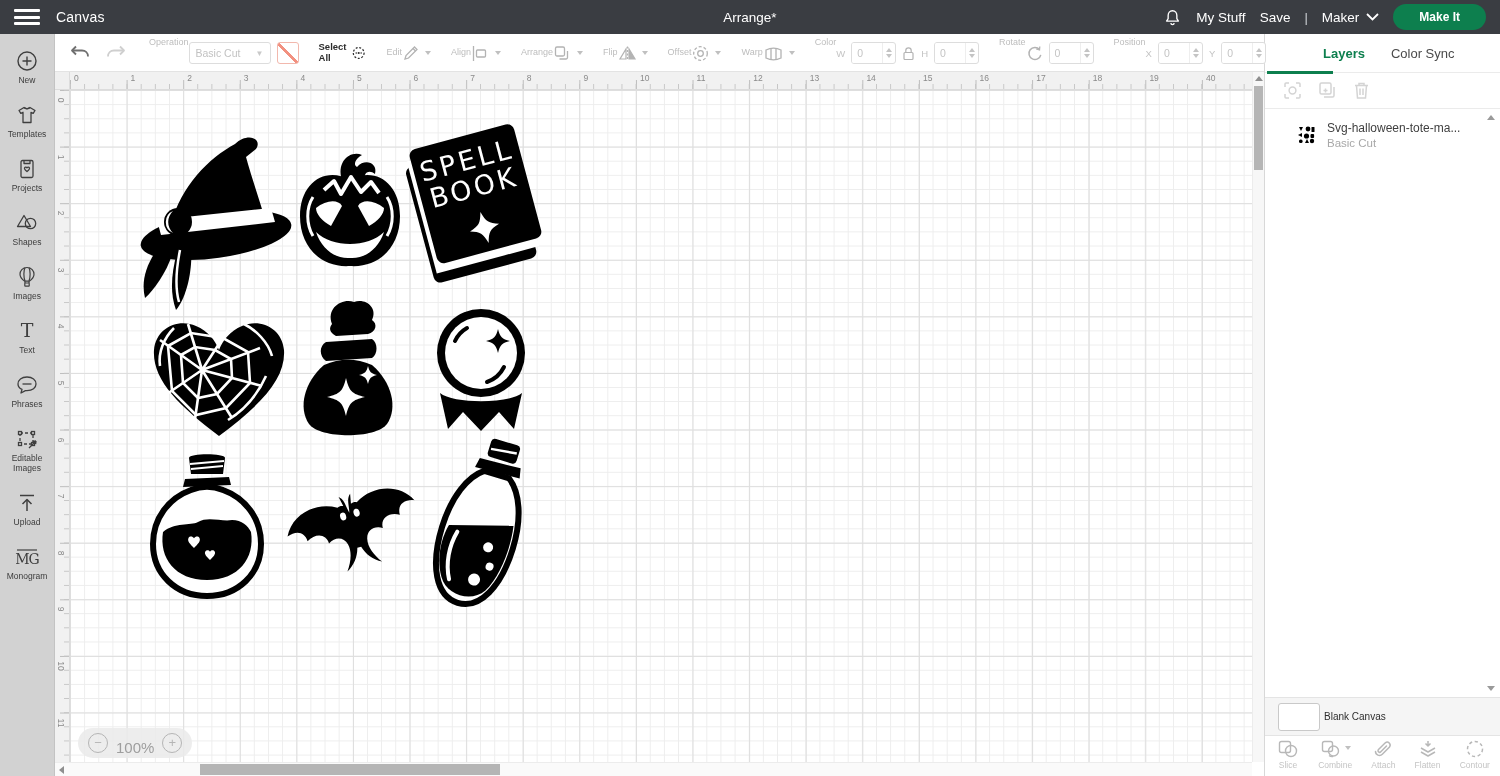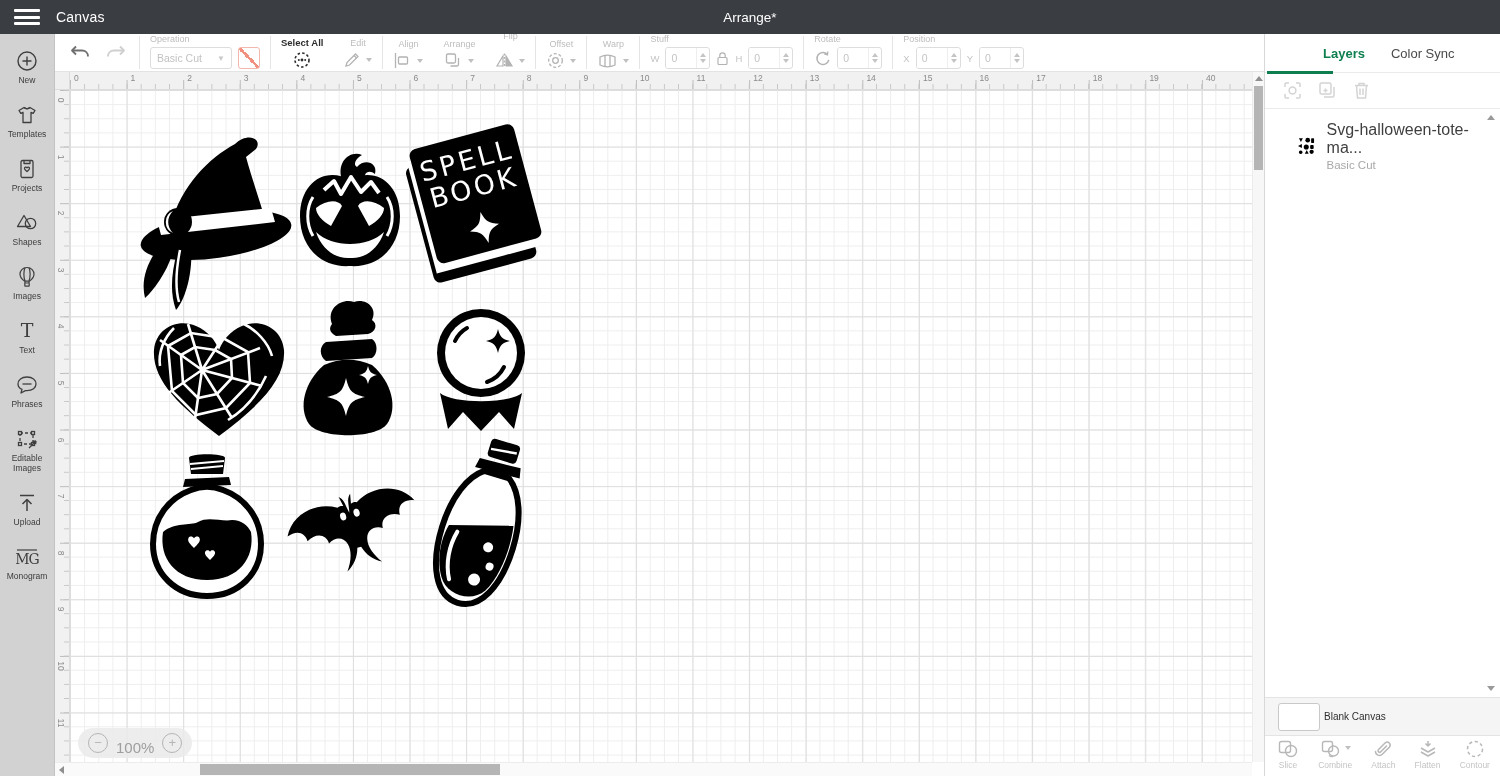--- a/index.html
+++ b/index.html
@@ -20,21 +20,21 @@
 
   
   .sidebar { position:absolute; left:0; top:34px; width:55px; height:742px; background:#d2d2d2; border-right:1px solid #c3c3c3; padding-top:6px; }
   .sb-item { height:54px; display:flex; flex-direction:column; align-items:center; justify-content:center; gap:3px; cursor:pointer; color:#3f3f3f; }
   .sb-item.tall { height:64px; }
   .sb-item .lbl { font-size:8.5px; text-align:center; line-height:1.15; color:#3c3c3c; }
   .sb-item svg { display:block; }
 
   
   .toolbar { position:absolute; left:55px; top:34px; width:1209px; height:38px; background:#fff; border-bottom:1px solid #e3e3e3; display:flex; align-items:stretch; z-index:30; }
-  .tgroup { display:flex; flex-direction:column; align-items:center; justify-content:flex-end; padding:3px 10px 2px; }
+  .tgroup { display:flex; flex-direction:row; align-items:center; justify-content:flex-end; padding:3px 10px 2px; }
   .tlabel { font-size:9px; color:#bdbdbd; margin-bottom:3px; align-self:flex-start; }
   .tlabel.center { align-self:center; }
   .tlabel.dark { color:#2d2d2d; font-weight:bold; font-size:9.5px; }
   .trow { display:flex; align-items:center; gap:6px; }
   .tdivider { width:1px; background:#e5e5e5; margin:2px 0; }
   .undo-redo { display:flex; align-items:center; gap:14px; padding:0 12px 0 14px; }
   .fake-select { width:82px; height:22px; border:1px solid #ddd; border-radius:3px; display:flex; align-items:center; justify-content:space-between; padding:0 6px; font-size:10.5px; color:#c2c2c2; background:#fff; }
   .fake-select .caret { font-size:8px; color:#c9c9c9; }
   .swatch { width:22px; height:22px; border:1px solid #f2b8ad; border-radius:3px; background:linear-gradient(45deg, #fff 45%, #f2907f 45%, #f2907f 55%, #fff 55%); }
   .num-field { display:flex; align-items:center; height:22px; border:1px solid #ddd; border-radius:3px; overflow:hidden; background:#fff; }
@@ -75,21 +75,21 @@
   .rp-tabs { position:relative; height:39px; border-bottom:1px solid #ebebeb; display:flex; align-items:center; gap:26px; padding-left:20px; }
   .rp-tab { font-size:13px; cursor:pointer; }
   .rp-tab.active { color:#0d7f4e; font-weight:bold;margin-left:38px; }
   .rp-tab.inactive { color:#4a4a4a; }
   .rp-underline { position:absolute; left:2px; bottom:-2px; width:66px; height:3px; background:#0d7f4e; }
   .rp-actions { height:36px; border-bottom:1px solid #ebebeb; display:flex; align-items:center; gap:16px; padding-left:18px; color:#d4d4d4; }
   .rp-list { position:relative; height:588px; }
   .rp-list .sarrow-up { position:absolute; right:5px; top:6px; width:0; height:0; border-left:4px solid transparent; border-right:4px solid transparent; border-bottom:5px solid #9a9a9a; }
   .rp-list .sarrow-dn { position:absolute; right:5px; bottom:6px; width:0; height:0; border-left:4px solid transparent; border-right:4px solid transparent; border-top:5px solid #9a9a9a; }
   .layer-row { display:flex; align-items:center; gap:12px; padding:12px 0 10px 32px; cursor:pointer; }
-  .layer-texts .t1 { font-size:16px; color:#3f3f3f; }
+  .layer-texts .t1 { font-size:12px; color:#3f3f3f; }
   .layer-texts .t2 { font-size:11.5px; color:#a8a8a8; margin-top:2px; }
   .blank-row { height:38px; background:#f5f5f5; border-top:1px solid #e4e4e4; display:flex; align-items:center; gap:4px; padding-left:13px; }
   .blank-swatch { width:42px; height:28px; background:#fff; border:1px solid #c9c9c9; border-radius:3px; }
   .blank-lbl { font-size:10px; color:#2d2d2d; }
   .rp-bottom { height:39px; border-top:1px solid #e4e4e4; display:flex; align-items:flex-start; justify-content:space-between; padding:3px 10px 0 12px; background:#fff; }
   .rpb-item { display:flex; flex-direction:column; align-items:center; gap:1px; cursor:pointer; color:#b8b8b8; }
   .rpb-item .lbl { font-size:8.5px; color:#c4c4c4; }
   .rpb-combine { display:flex; align-items:flex-start; }
 </style>
 </head>
@@ -98,20 +98,38 @@
 <div id="app">
 
   <div class="topbar">
     <div class="hamburger">
         <span></span>
         <span></span>
         <span></span>
       </div>
     <div class="tb-app-title">Canvas</div>
     <div class="tb-doc">Arrange*</div>
+    <div class="tb-right">
+      <span class="icon-btn">
+        <svg width="19" height="19" viewBox="0 0 24 24" fill="none" stroke="#fff" stroke-width="1.7" stroke-linejoin="round">
+            <path d="M12,3.5 C8.5,3.5 6.5,6 6.5,9.5 L6.5,13.5 L4.5,16.5 L19.5,16.5 L17.5,13.5 L17.5,9.5 C17.5,6 15.5,3.5 12,3.5 Z"></path>
+            <path d="M10,19 a2,2 0 0 0 4,0"></path>
+          </svg>
+      </span>
+      <span style="cursor:pointer;">My Stuff</span>
+      <span style="cursor:pointer;">Save</span>
+      <span class="pipe">|</span>
+      <span class="icon-btn" style="gap:7px;">
+        <span>Maker</span>
+        <svg width="13" height="8" viewBox="0 0 13 8" fill="none" stroke="#fff" stroke-width="1.8">
+            <path d="M1,1 L6.5,6.5 L12,1"></path>
+          </svg>
+      </span>
+      <button class="makeit">Make It</button>
+    </div>
   </div>
 
   <div class="sidebar">
     <div class="sb-item">
       <svg width="24" height="24" viewBox="0 0 24 24" fill="none" stroke="#3f3f3f" stroke-width="1.4">
           <circle cx="12" cy="12" r="9"></circle>
           <path d="M12,7.5 V16.5 M7.5,12 H16.5"></path>
         </svg>
       <span class="lbl">New</span>
     </div>
@@ -243,21 +261,21 @@
     <div class="tgroup" style="cursor:pointer;">
       <span class="tlabel center">Arrange</span>
       <div class="trow" style="gap:2px;">
         <svg width="19" height="17" viewBox="0 0 19 17" fill="none" stroke="#b3b3b3" stroke-width="1.3">
             <rect x="2.5" y="2" width="9" height="9" rx="1.5"></rect>
             <path d="M14.5,6 v6.5 a1.5,1.5 0 0 1 -1.5,1.5 H6.5"></path>
           </svg>
         <span class="caret-mini"></span>
       </div>
     </div>
-    <div class="tgroup" style="cursor:pointer;gap:8px;">
+    <div class="tgroup" style="cursor:pointer;">
       <span class="tlabel center">Flip</span>
       <div class="trow" style="gap:2px;">
         <svg width="19" height="17" viewBox="0 0 19 17" fill="none" stroke="#b3b3b3" stroke-width="1.2">
             <path d="M8,14 L8,4 L2,14 Z"></path>
             <path d="M11,14 L11,4 L17,14 Z" fill="#b3b3b3"></path>
             <path d="M9.5,1.5 V15.5" stroke-dasharray="2 1.5"></path>
           </svg>
         <span class="caret-mini"></span>
       </div>
     </div>
@@ -278,21 +296,21 @@
       <div class="trow" style="gap:2px;">
         <svg width="21" height="17" viewBox="0 0 21 17" fill="none" stroke="#b3b3b3" stroke-width="1.3">
             <path d="M3,5 C8,2.5 13,2.5 18,5 L18,13 C13,15.5 8,15.5 3,13 Z"></path>
             <path d="M8,3.6 V14.4 M13,3.6 V14.4"></path>
           </svg>
         <span class="caret-mini"></span>
       </div>
     </div>
     <div class="tdivider"></div>
     <div class="tgroup">
-      <span class="tlabel">Stuff</span>
+      <span class="tlabel">Color</span>
       <div class="trow">
         <span class="wh-lbl">W</span>
         <div class="num-field">
           <input value="0" style="">
           <span class="stepper">
               <i class="up"></i>
               <i class="dn"></i>
             </span>
         </div>
         <svg width="13" height="15" viewBox="0 0 13 15" fill="none" stroke="#b3b3b3" stroke-width="1.2" style="cursor:pointer;">

